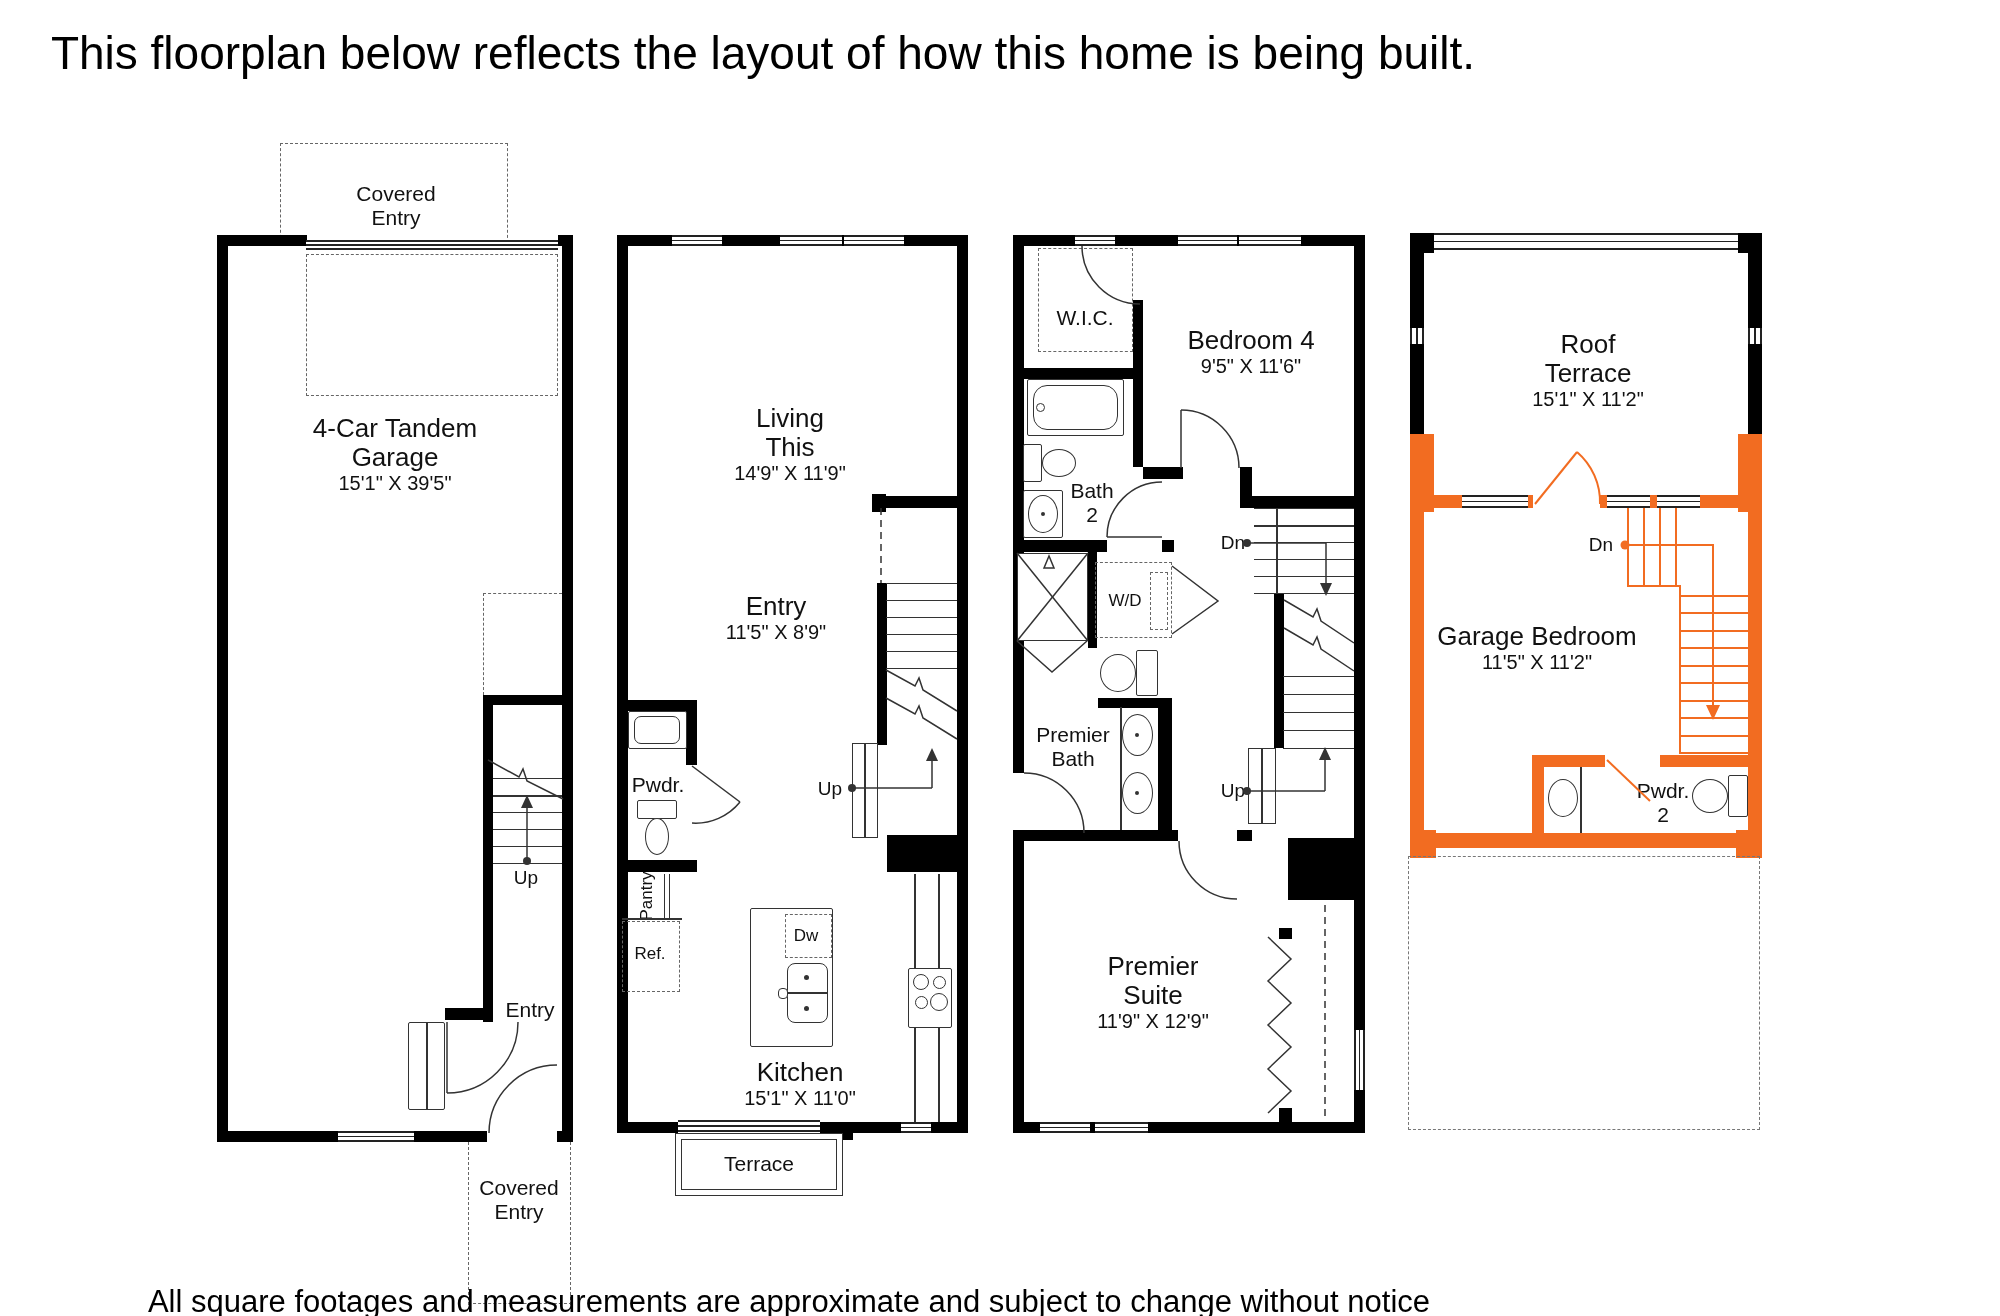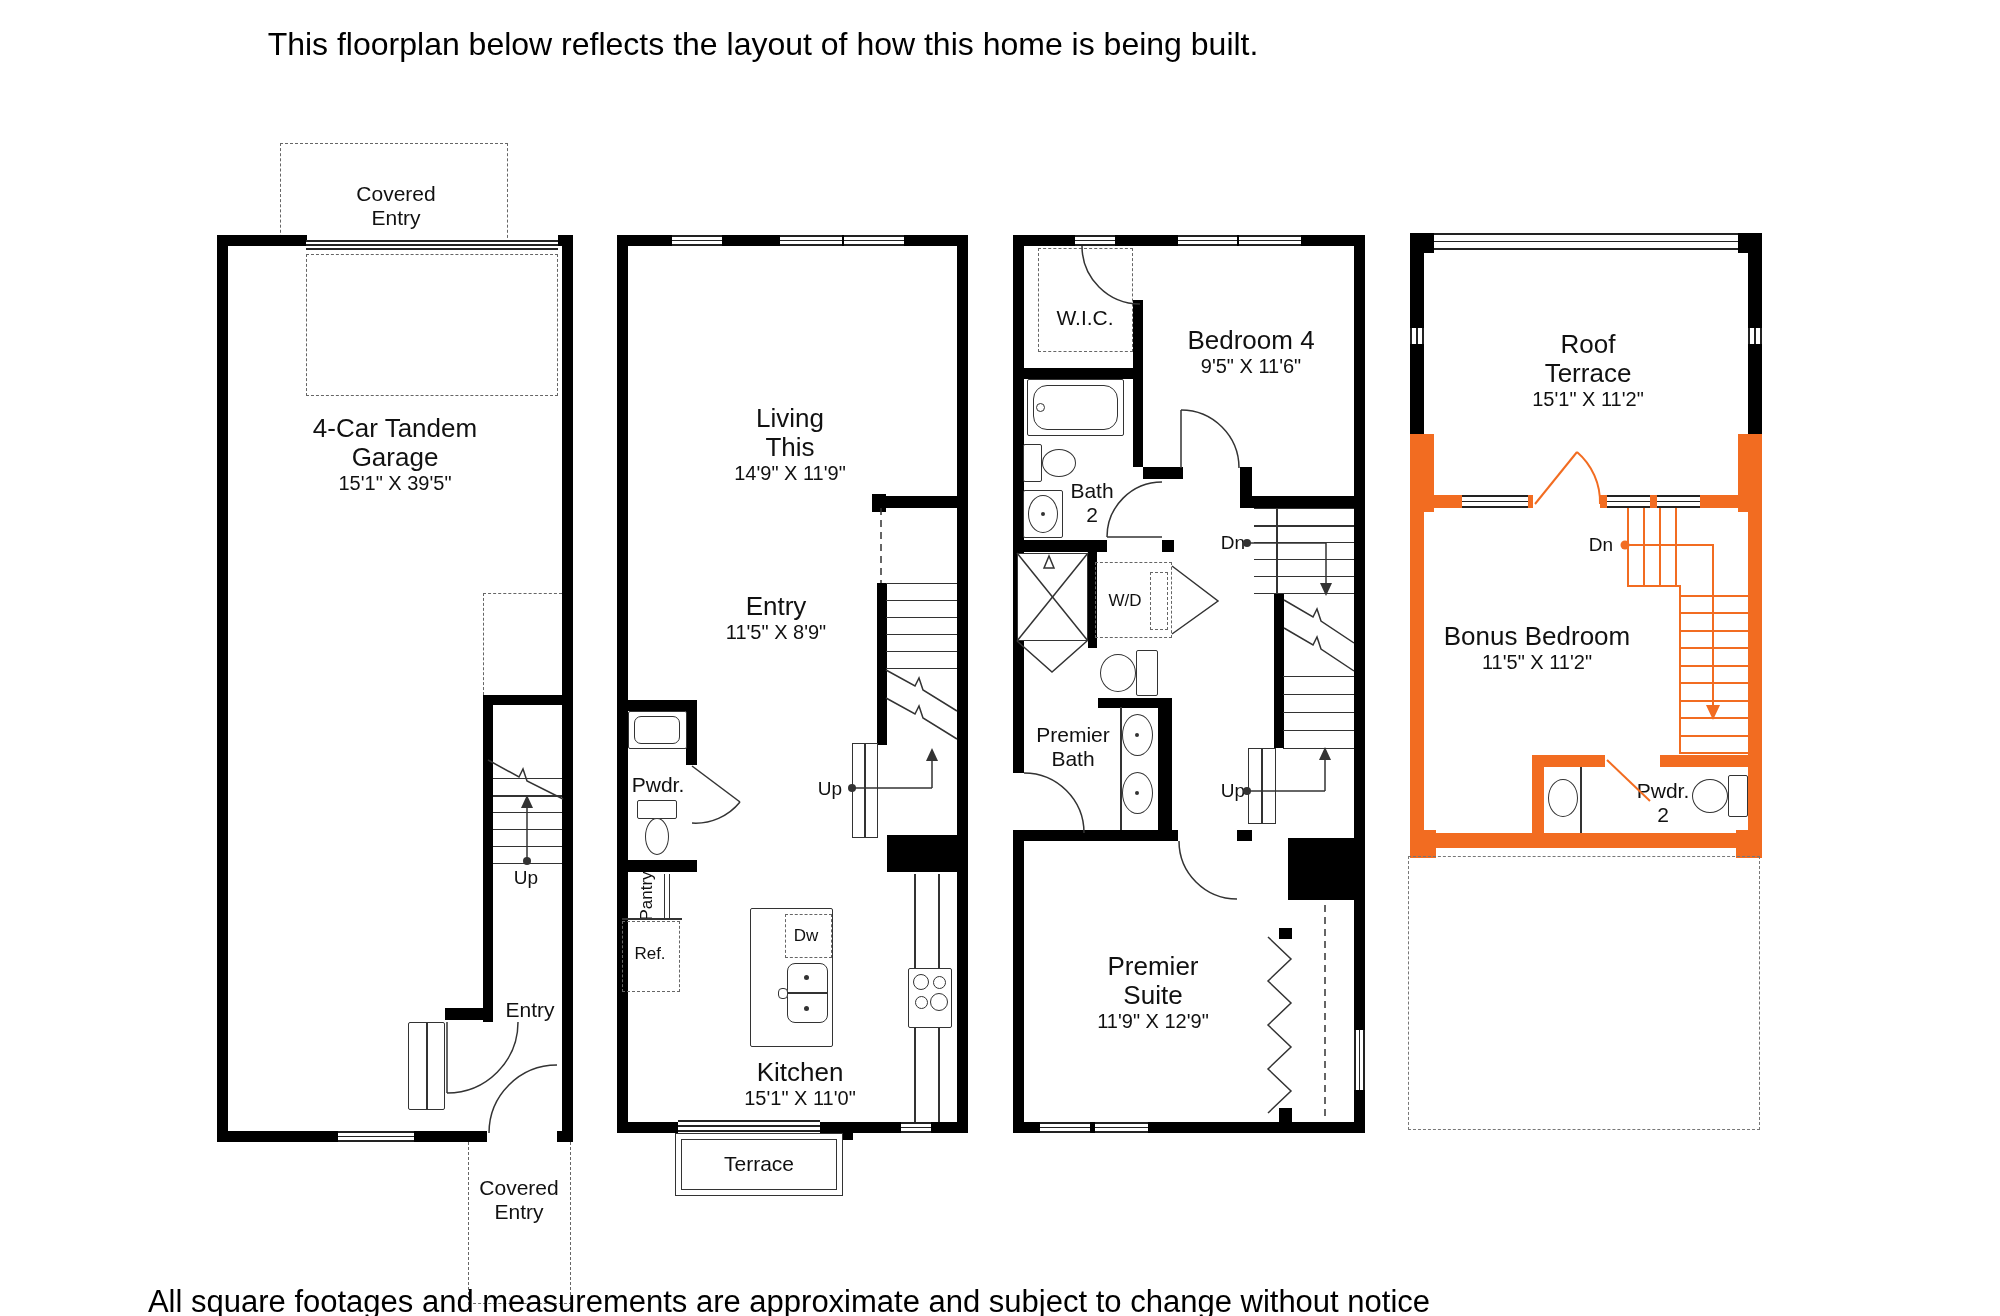--- a/index.html
+++ b/index.html
@@ -20,21 +20,21 @@
   .treads{position:absolute;background:repeating-linear-gradient(to bottom,var(--ln) 0,var(--ln) 1.5px,transparent 1.5px,transparent 17px);}
   .treads18{position:absolute;background:repeating-linear-gradient(to bottom,var(--ln) 0,var(--ln) 1.5px,transparent 1.5px,transparent 18px);}
   .otreadsv{position:absolute;background:repeating-linear-gradient(to right,var(--accent) 0,var(--accent) 2px,transparent 2px,transparent 16px);}
   .otreadsh{position:absolute;background:repeating-linear-gradient(to bottom,var(--accent) 0,var(--accent) 2px,transparent 2px,transparent 17.5px);}
   .lbl{position:absolute;text-align:center;transform:translateX(-50%);white-space:nowrap;line-height:1.12;color:var(--ink);}
   .rm{font-size:26px;}
   .dm{font-size:20px;}
   .sm{font-size:21px;}
   .ud{font-size:19px;}
   .xs{font-size:17px;}
-  .hdr{position:absolute;transform:translateX(-50%);white-space:nowrap;font-size:32px;color:#000;}
+  .hdr{position:absolute;transform:translateX(-50%);white-space:nowrap;font-size:46px;color:#000;}
   .ftr{position:absolute;transform:translateX(-50%);white-space:nowrap;font-size:31px;color:#000;}
   svg.overlay{position:absolute;left:0;top:0;pointer-events:none;}
   svg.overlay *{fill:none;stroke:var(--ln);stroke-width:1.5px;}
   svg.overlay .o{stroke:var(--accent);stroke-width:2px;}
   svg.overlay .fill{fill:var(--ln);stroke:none;}
   svg.overlay .ofill{fill:var(--accent);stroke:none;}
   svg.overlay .dsh{stroke-dasharray:7 5;}
 </style>
 </head>
 <body>
@@ -280,21 +280,21 @@
     <div class="owall" style="left:1424px;top:495px;width:38px;height:13px"></div>
     <div class="winh" style="left:1462px;top:495px;width:66px;height:13px"></div>
     <div class="owall" style="left:1528px;top:495px;width:5px;height:13px"></div>
     <div class="owall" style="left:1600px;top:495px;width:7px;height:13px"></div>
     <div class="winh" style="left:1607px;top:495px;width:43px;height:13px"></div>
     <div class="owall" style="left:1650px;top:495px;width:7px;height:13px"></div>
     <div class="winh" style="left:1657px;top:495px;width:43px;height:13px"></div>
     <div class="owall" style="left:1700px;top:495px;width:48px;height:13px"></div>
 
     <div class="lbl" style="left:1537px;top:622px">
-      <div class="rm">Bonus Bedroom</div>
+      <div class="rm">Garage Bedroom</div>
       <div class="dm">11'5" X 11'2"</div>
     </div>
     <div class="lbl ud" style="left:1601px;top:534px">Dn</div>
 
     <div class="otreadsv" style="left:1627px;top:508px;width:53px;height:78px"></div>
     <div class="otreadsh" style="left:1680px;top:595px;width:68px;height:158px"></div>
 
     <div class="owall" style="left:1532px;top:755px;width:73px;height:12px"></div>
     <div class="owall" style="left:1532px;top:767px;width:12px;height:66px"></div>
     <div class="owall" style="left:1660px;top:755px;width:88px;height:12px"></div>

